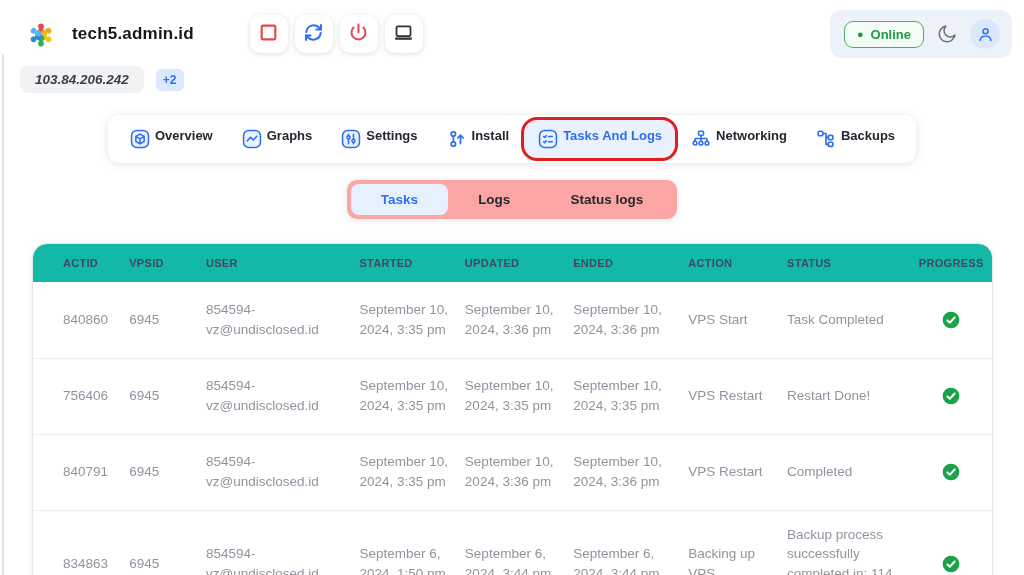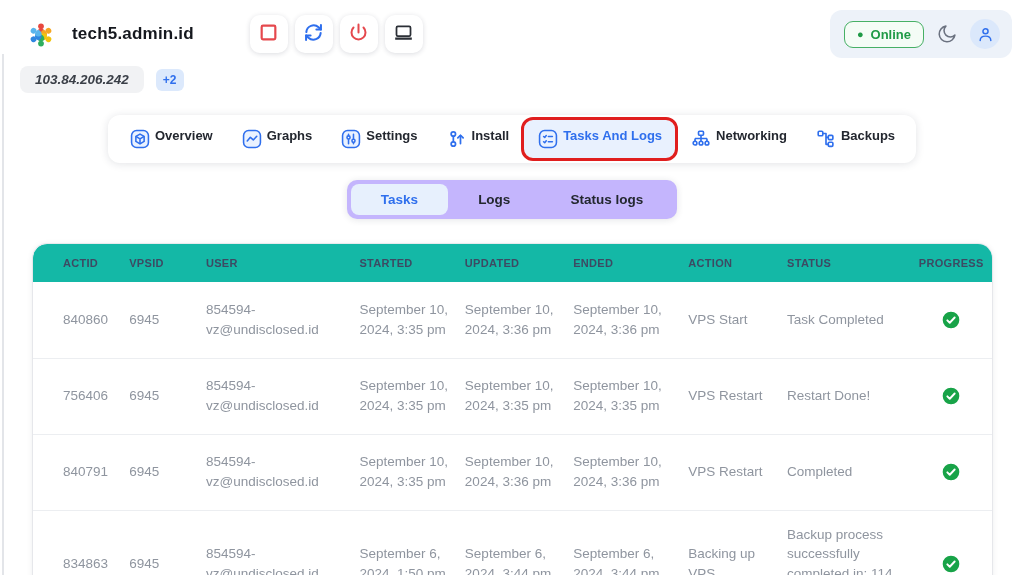--- a/index.html
+++ b/index.html
@@ -32,25 +32,25 @@
 
   
   .nav-wrap { display:flex; justify-content:center; margin-top:22px; }
   .nav-card { background:#fff; border-radius:12px; box-shadow:0 1px 8px rgba(30,40,60,.13);
     display:flex; align-items:center; padding:5px 8px; gap:2px; }
   .nav-tab { display:flex; align-items:flex-start; gap:4px; padding:8px 13px; border-radius:9px; cursor:pointer; }
   .nav-tab .lbl { font-size:13px; font-weight:700; color:#23272f; white-space:nowrap; }
   .nav-tab svg { width:22px; height:22px; display:block; }
   .nav-tab.active { background:#e9f1fe; }
   .nav-tab.active .lbl { color:#2f6fed; }
-  .nav-tab.highlighted { outline:3px solid #e01e1e; outline-offset:0; }
+  .nav-tab.highlighted { outline:3px solid #e01e1e; outline-offset:0;border-radius:13px; }
 
   
   .subtab-wrap { display:flex; justify-content:center; margin-top:17px; }
-  .subtab-card { background:#c4b5fd; border-radius:10px; box-shadow:0 1px 7px rgba(30,40,60,.12);
+  .subtab-card { background:#fca5a5; border-radius:10px; box-shadow:0 1px 7px rgba(30,40,60,.12);
     display:flex; padding:4px; }
   .subtab { padding:8px 30px; font-size:13.5px; font-weight:700; color:#23272f; border-radius:8px; cursor:pointer; }
   .subtab.active { background:#e7f0fd; color:#2f6fed; }
 
   
   .table-card { margin:25px 32px 0 33px; border-radius:14px; overflow:hidden;
     box-shadow:0 1px 6px rgba(30,40,60,.10), 0 0 0 1px #f0f1f4; }
   table { width:100%; border-collapse:collapse; table-layout:fixed; }
   thead th { background:#14b8a6; text-align:left; font-size:11px; font-weight:700; color:#3d4a63;
     padding:13px 8px; letter-spacing:.3px; }

